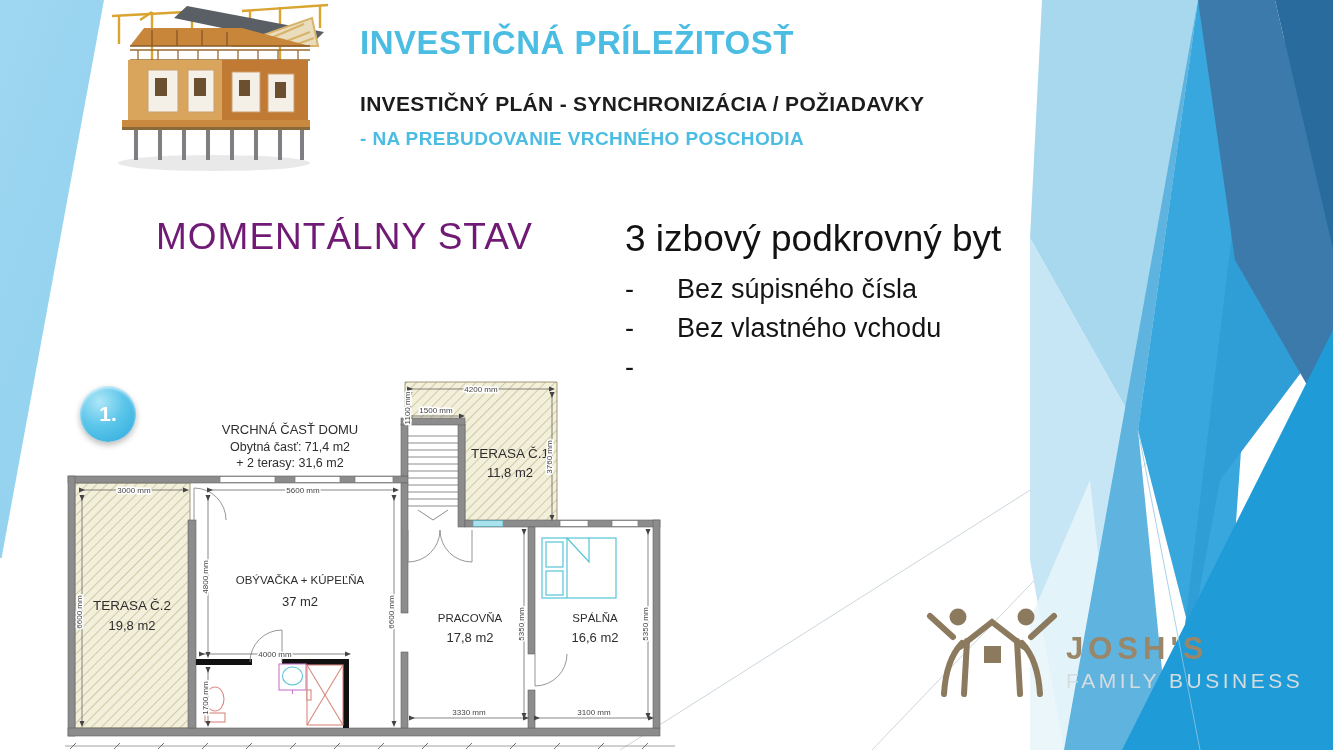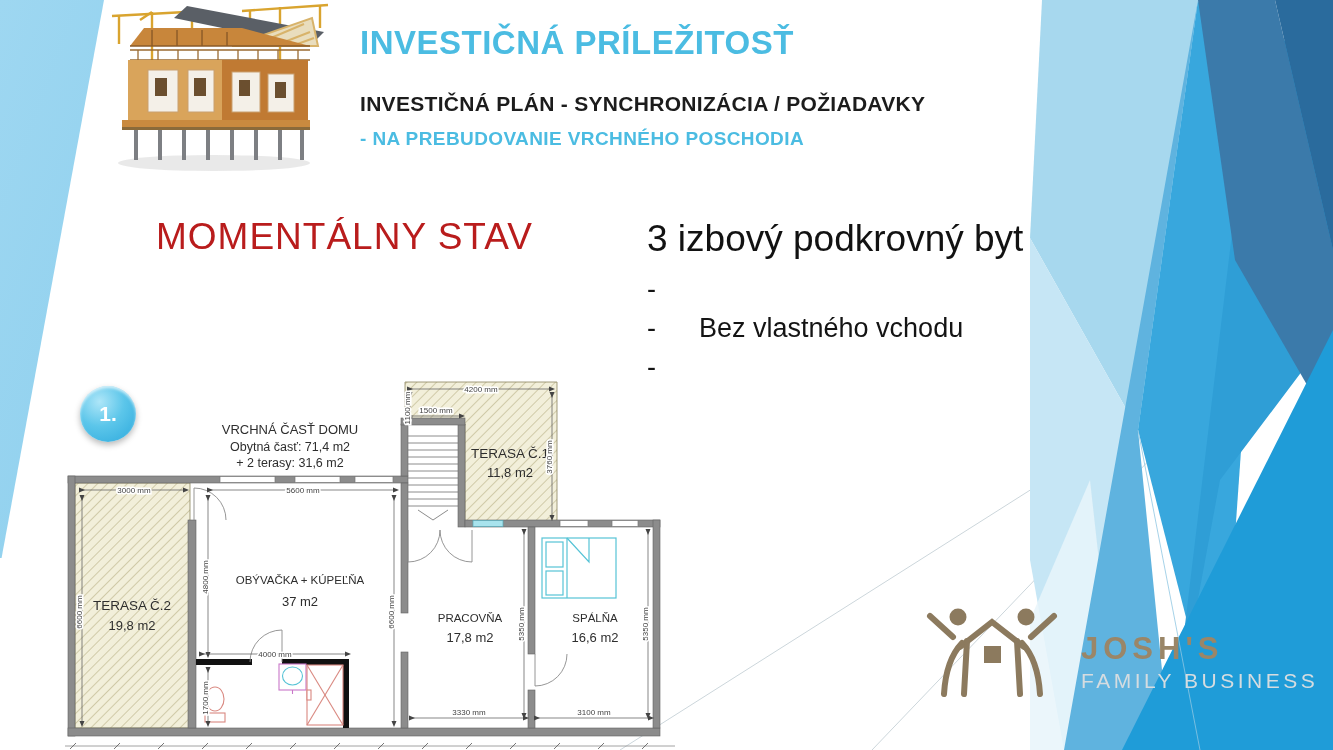--- a/index.html
+++ b/index.html
@@ -13,42 +13,42 @@
     background:linear-gradient(110deg,#9ed7f1,#8fd0ee);
     clip-path:polygon(0 0,100% 0,1.5% 100%,0 100%);z-index:1;}
 
   
   .house-img{left:92px;top:2px;z-index:2;}
   .title-block{left:360px;top:24px;z-index:2;}
   .slide-title{font-size:33px;font-weight:700;color:#4bbce2;letter-spacing:.5px;margin:0;}
   .slide-subtitle{font-size:21px;font-weight:700;color:#1c1c1c;letter-spacing:.3px;margin:30px 0 0 0;}
   .slide-subtitle2{font-size:19px;font-weight:700;color:#4bbce2;letter-spacing:.4px;margin:12px 0 0 0;}
 
-  .section-heading{left:156px;top:216px;font-size:37px;font-weight:400;color:#b91c1c;
+  .section-heading{left:156px;top:216px;font-size:37px;font-weight:400;color:#701a75;
     letter-spacing:1px;z-index:2;text-align:center;}
 
-  .apt-block{left:625px;top:218px;width:475px;z-index:2;margin-left:22px;}
+  .apt-block{left:625px;top:218px;width:475px;z-index:2;}
   .apt-heading{font-size:37px;font-weight:400;color:#121212;margin:0;letter-spacing:0;}
   .apt-list{list-style:none;margin:10px 0 0 0;padding:0;}
   .apt-list li{display:flex;font-size:27px;color:#141414;line-height:39px;}
   .apt-dash{width:52px;flex:0 0 52px;}
   .apt-text{width:372px;}
 
   
   .badge{left:80px;top:386px;width:56px;height:56px;border-radius:50%;
     background:radial-gradient(circle at 35% 28%,#aee6f8 0%,#5cc6ea 45%,#2ba8dc 100%);
     box-shadow:0 3px 6px rgba(0,0,0,.28), inset 0 2px 3px rgba(255,255,255,.7);
     display:flex;align-items:center;justify-content:center;
     color:#fff;font-size:21px;font-weight:700;z-index:3;}
 
   .plan{left:60px;top:372px;z-index:2;}
 
   
   .logo{left:922px;top:604px;z-index:4;display:flex;align-items:flex-start;}
-  .logo-text{margin-left:19px;margin-top:28px;}
+  .logo-text{margin-left:4px;margin-top:28px;}
   .logo-name{font-size:31px;font-weight:700;color:#9a8668;letter-spacing:5px;line-height:34px;}
   .logo-tagline{font-size:21px;font-weight:400;color:#d5dce0;letter-spacing:3.5px;margin-top:3px;}
 
   .facets{left:1030px;top:0;z-index:1;}
   .hairlines{left:0;top:0;z-index:0;}
 </style>
 </head>
 <body>
 
 <div class="slide">
@@ -143,31 +143,32 @@
         <rect x="114" y="128" width="4" height="30"></rect>
       <rect x="138" y="128" width="4" height="30"></rect>
         <rect x="162" y="128" width="4" height="30"></rect>
       <rect x="186" y="128" width="4" height="30"></rect>
         <rect x="208" y="128" width="4" height="30"></rect>
     </g>
   </svg>
 
   <div class="abs title-block">
     <div class="slide-title">INVESTIČNÁ PRÍLEŽITOSŤ</div>
-    <div class="slide-subtitle">INVESTIČNÁ PLÁN - SYNCHRONIZÁCIA / POŽIADAVKY</div>
+    <div class="slide-subtitle">INVESTIČNÝ PLÁN - SYNCHRONIZÁCIA / POŽIADAVKY</div>
     <div class="slide-subtitle2">- NA PREBUDOVANIE VRCHNÉHO POSCHODIA</div>
   </div>
 
   <div class="abs section-heading">MOMENTÁLNY STAV</div>
 
   <div class="abs apt-block">
     <h3 class="apt-heading">3 izbový podkrovný byt</h3>
     <ul class="apt-list">
       <li>
         <span class="apt-dash">-</span>
+        <span class="apt-text">Bez súpisného čísla</span>
       </li>
       <li>
         <span class="apt-dash">-</span>
         <span class="apt-text">Bez vlastného vchodu</span>
       </li>
       <li>
         <span class="apt-dash">-</span>
       </li>
     </ul>
   </div>

